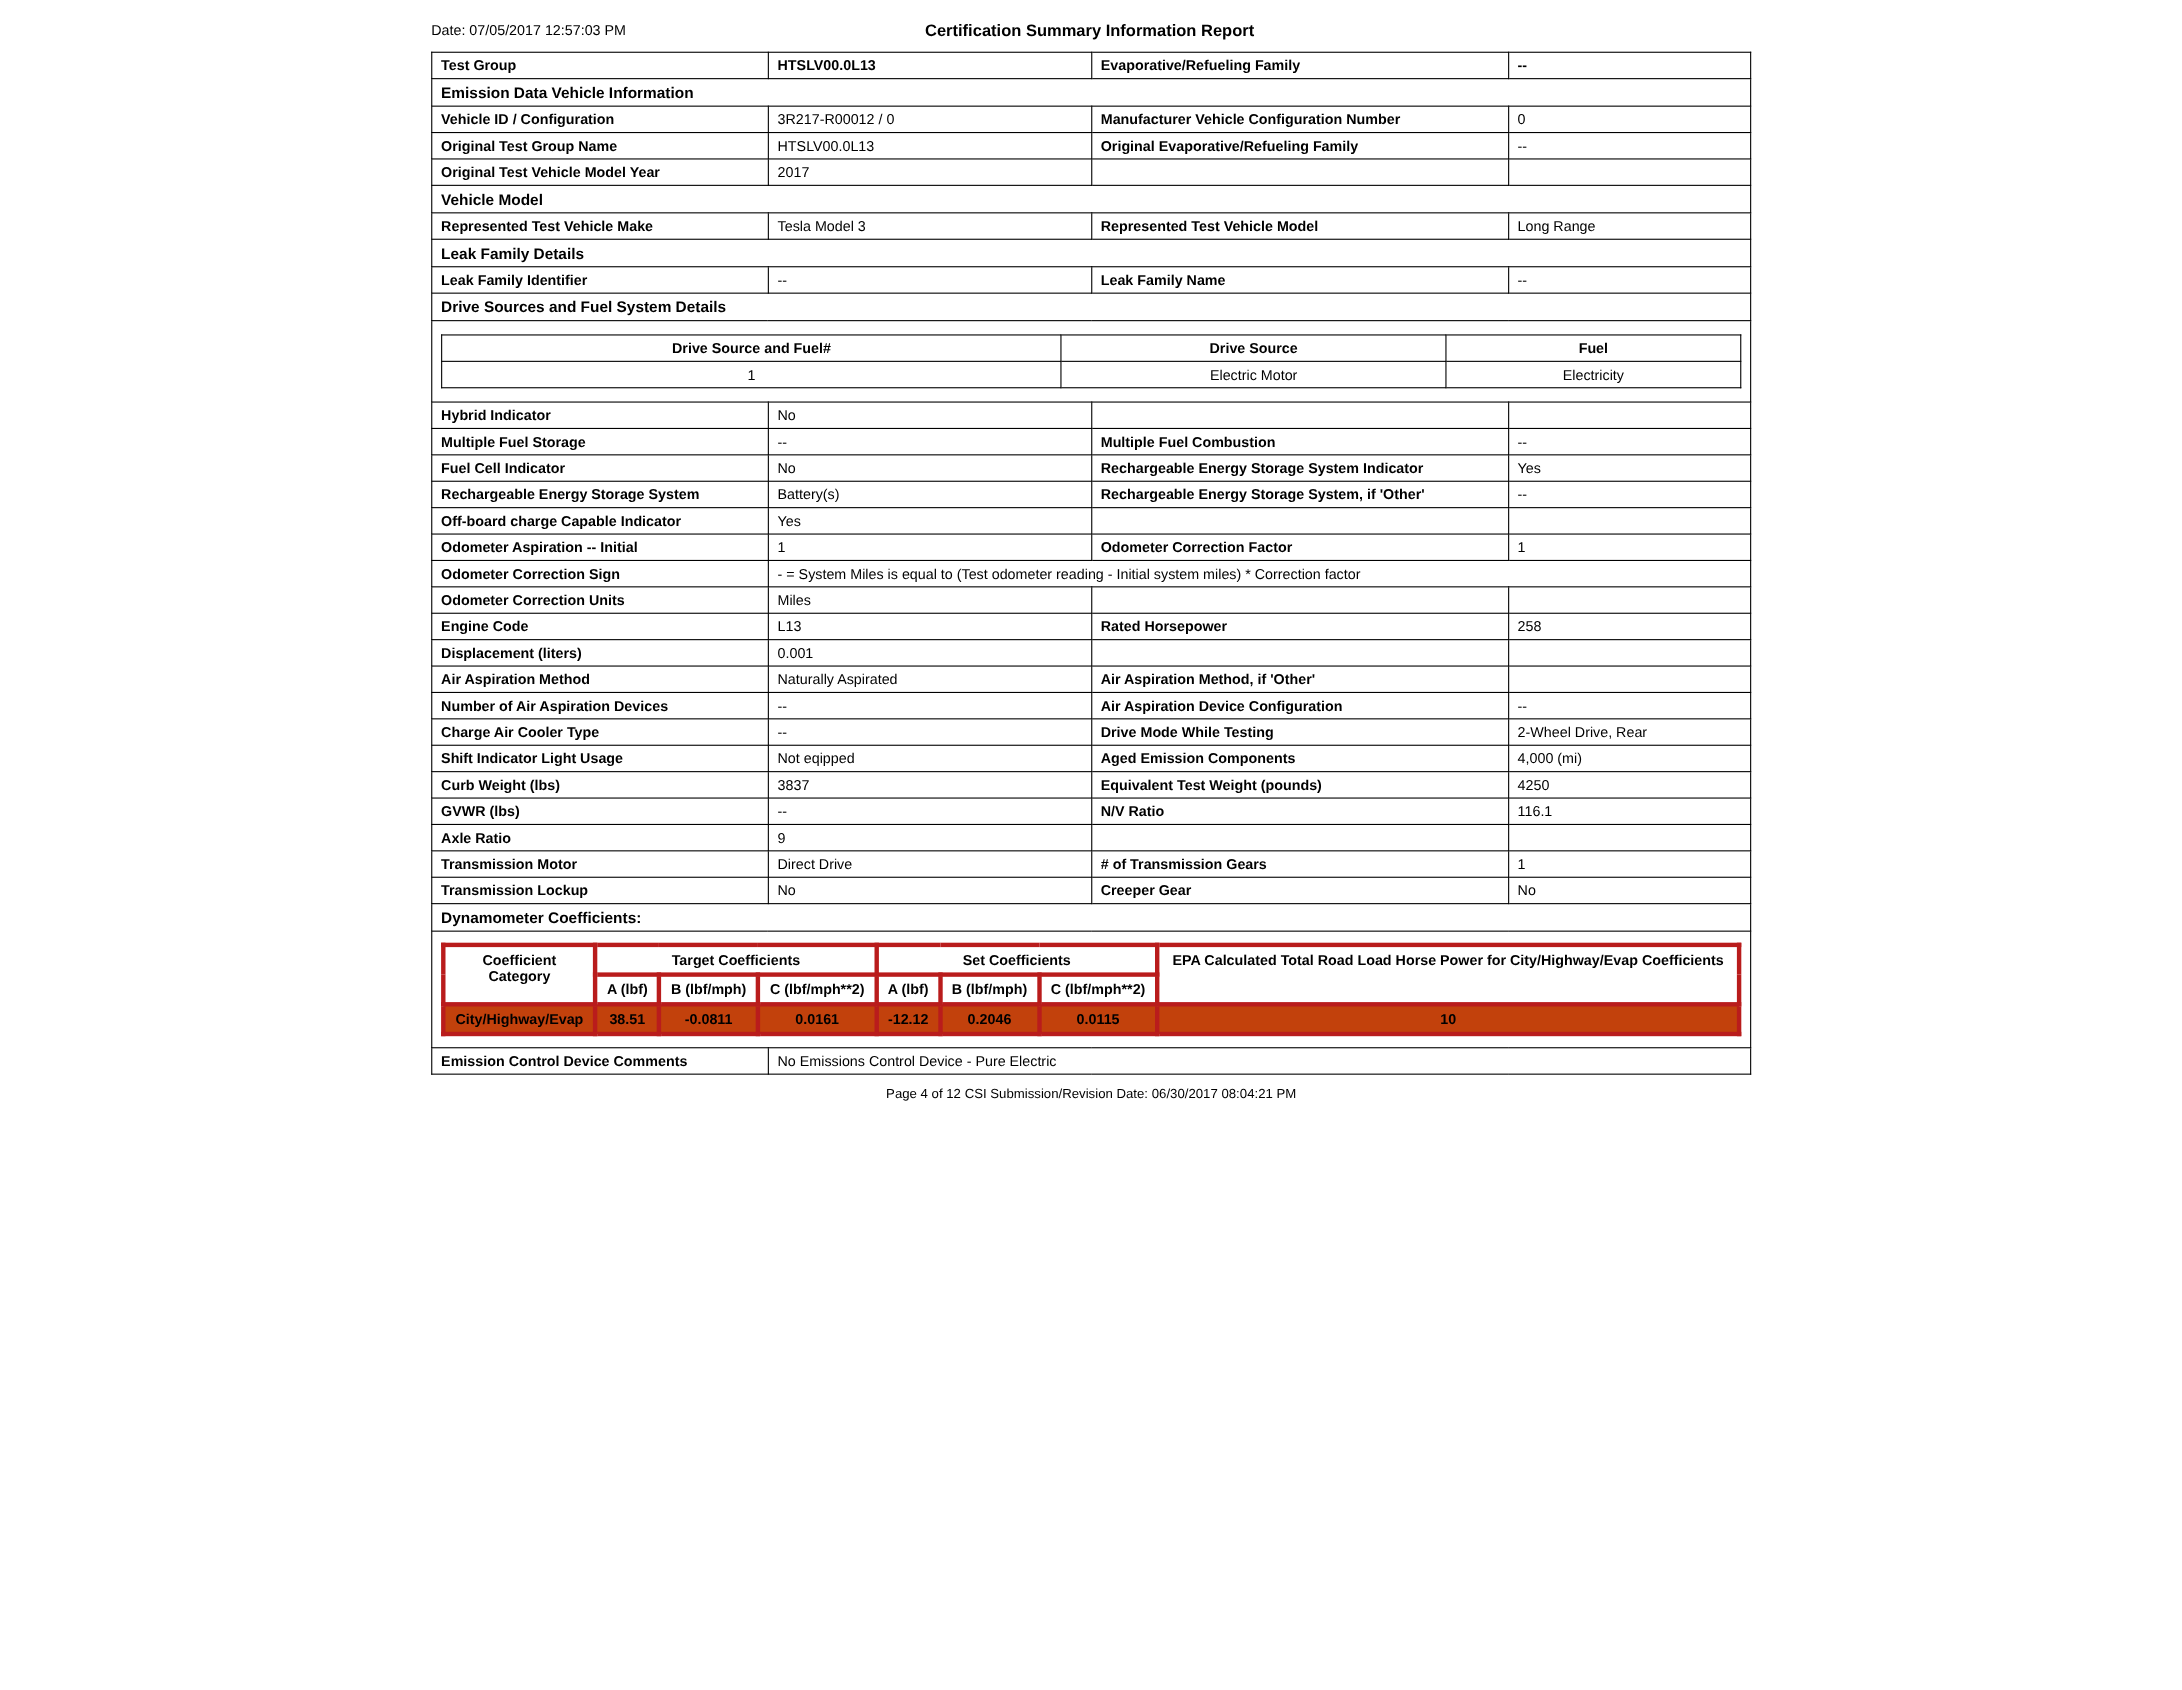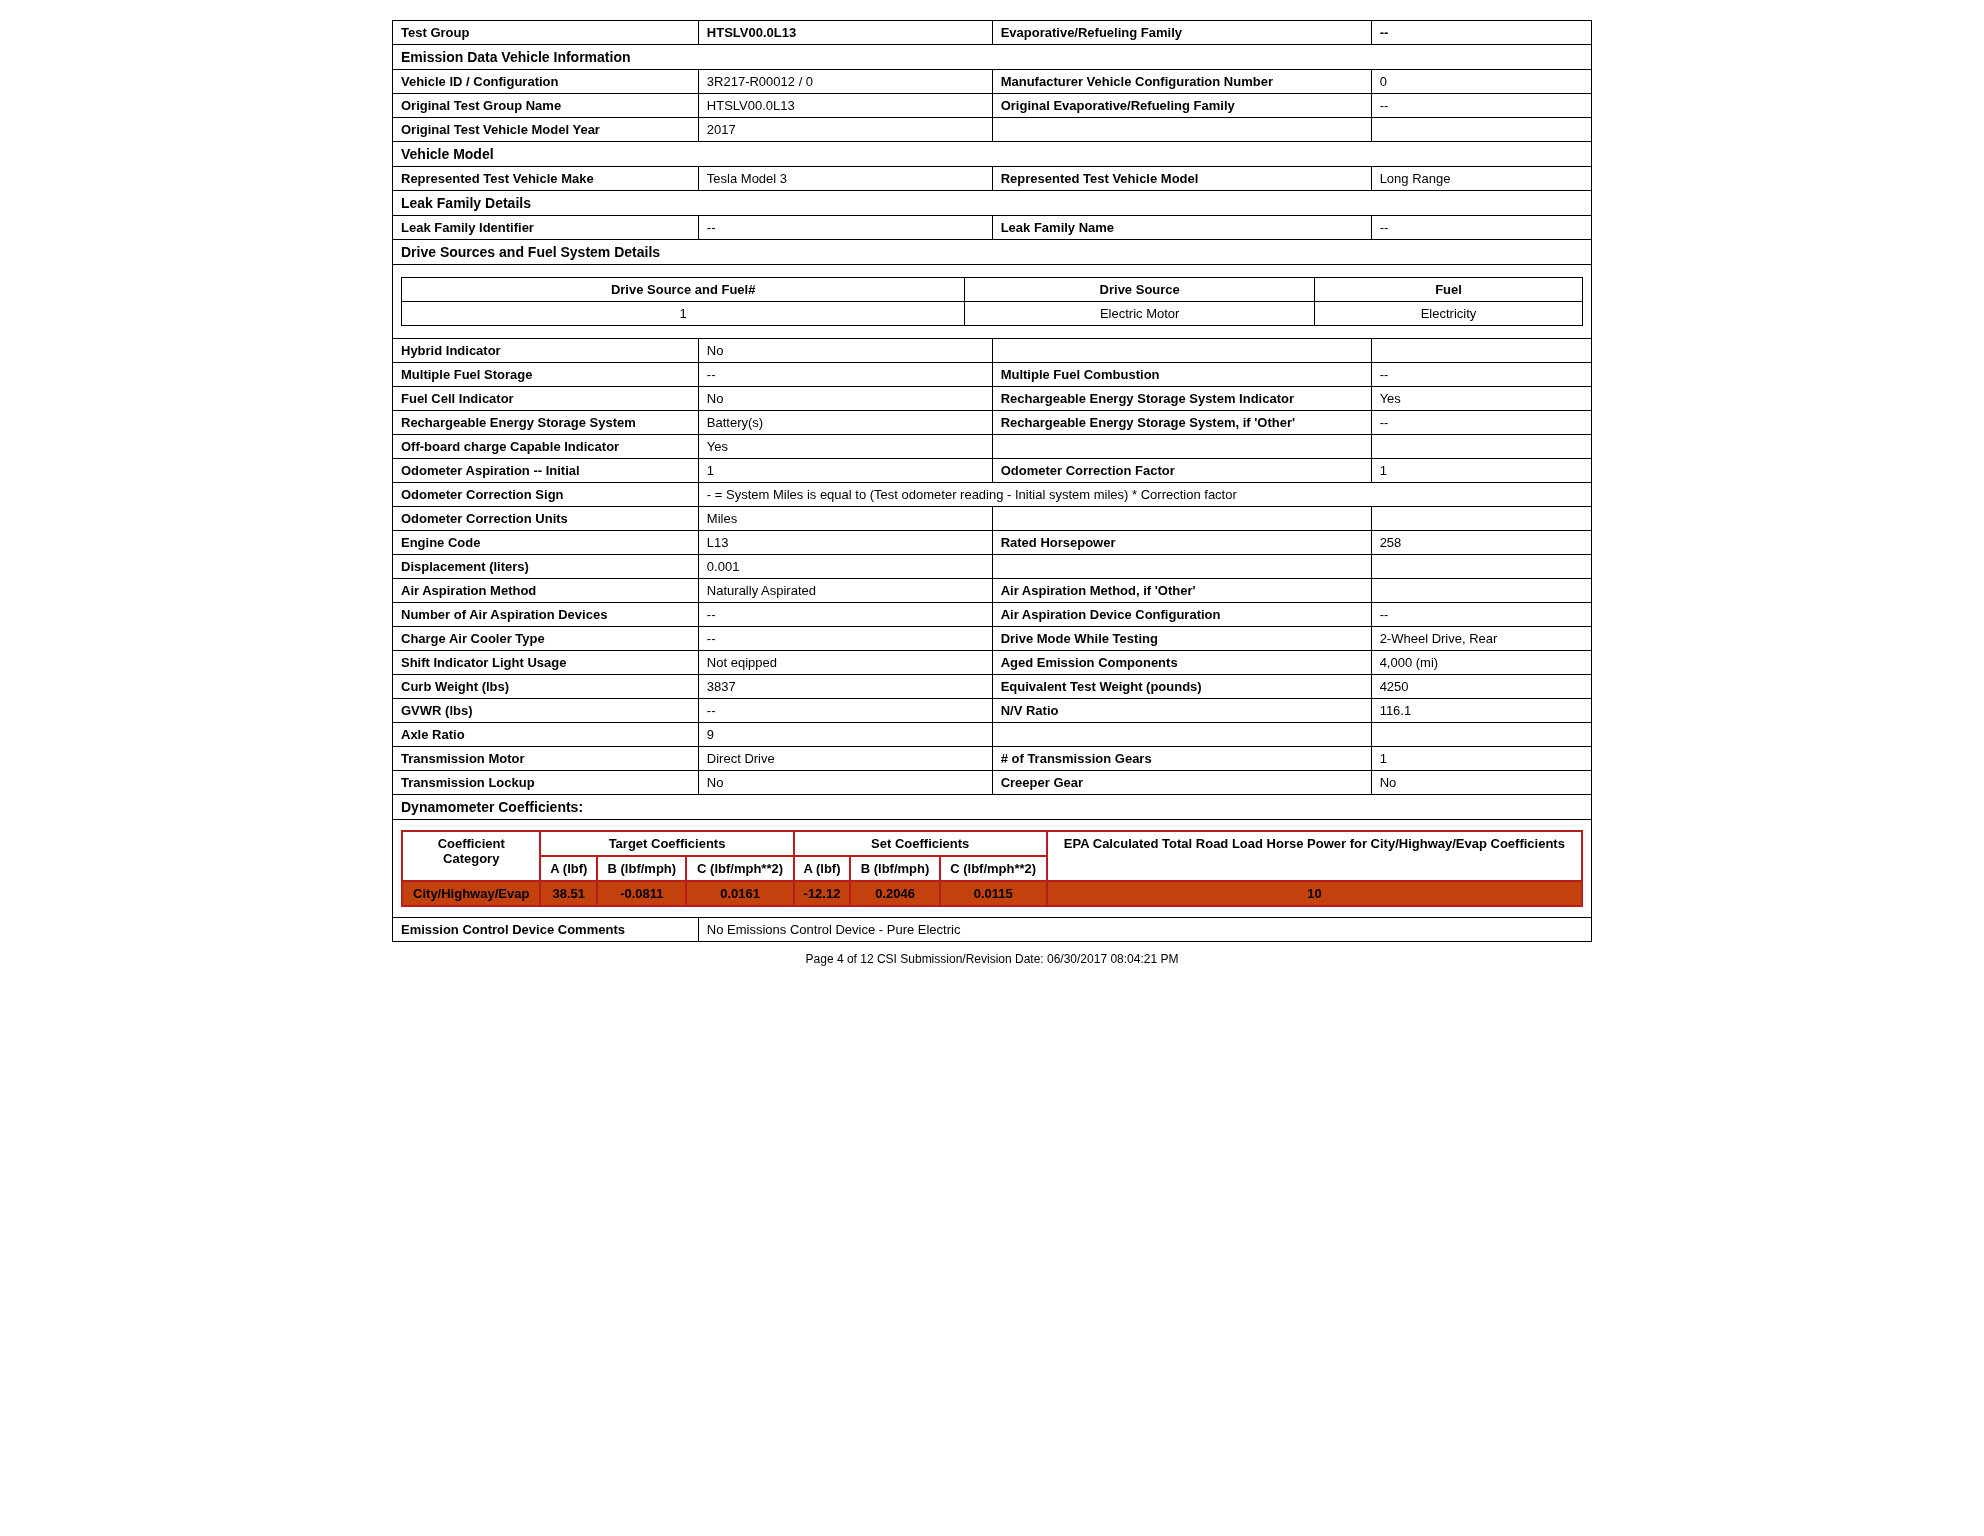--- a/index.html
+++ b/index.html
@@ -60,21 +60,21 @@
     }
     .inner-table th {
       font-weight: bold;
     }
     .coeff-table {
       width: 100%;
       border-collapse: collapse;
       margin: 6px 0;
     }
     .coeff-table th, .coeff-table td {
-      border: 2px solid #b91c1c;
+      border: 4px solid #b91c1c;
       padding: 4px 8px;
       text-align: center;
     }
     .coeff-table th {
       font-weight: bold;
     }
     .highlighted-row td {
       background: #c2410c;
       font-weight: bold;
     }
@@ -82,20 +82,25 @@
       text-align: center;
       margin-top: 10px;
       font-size: 12px;
     }
   </style>
 </head>
 <body>
 
 <div class="report-container">
 
+  <div class="report-header">
+    <span>Date: 07/05/2017 12:57:03 PM</span>
+    <span class="report-title">Certification Summary Information Report</span>
+    <span style="min-width:180px;"></span>
+  </div>
 
   <table class="main-table">
 
     <tbody>
         <tr class="test-group-row">
       <td class="label-cell" style="width:20%">Test Group</td>
       <td style="width:20%">HTSLV00.0L13</td>
       <td class="label-cell" style="width:25%">Evaporative/Refueling Family</td>
       <td style="width:15%">--</td>
     </tr>

